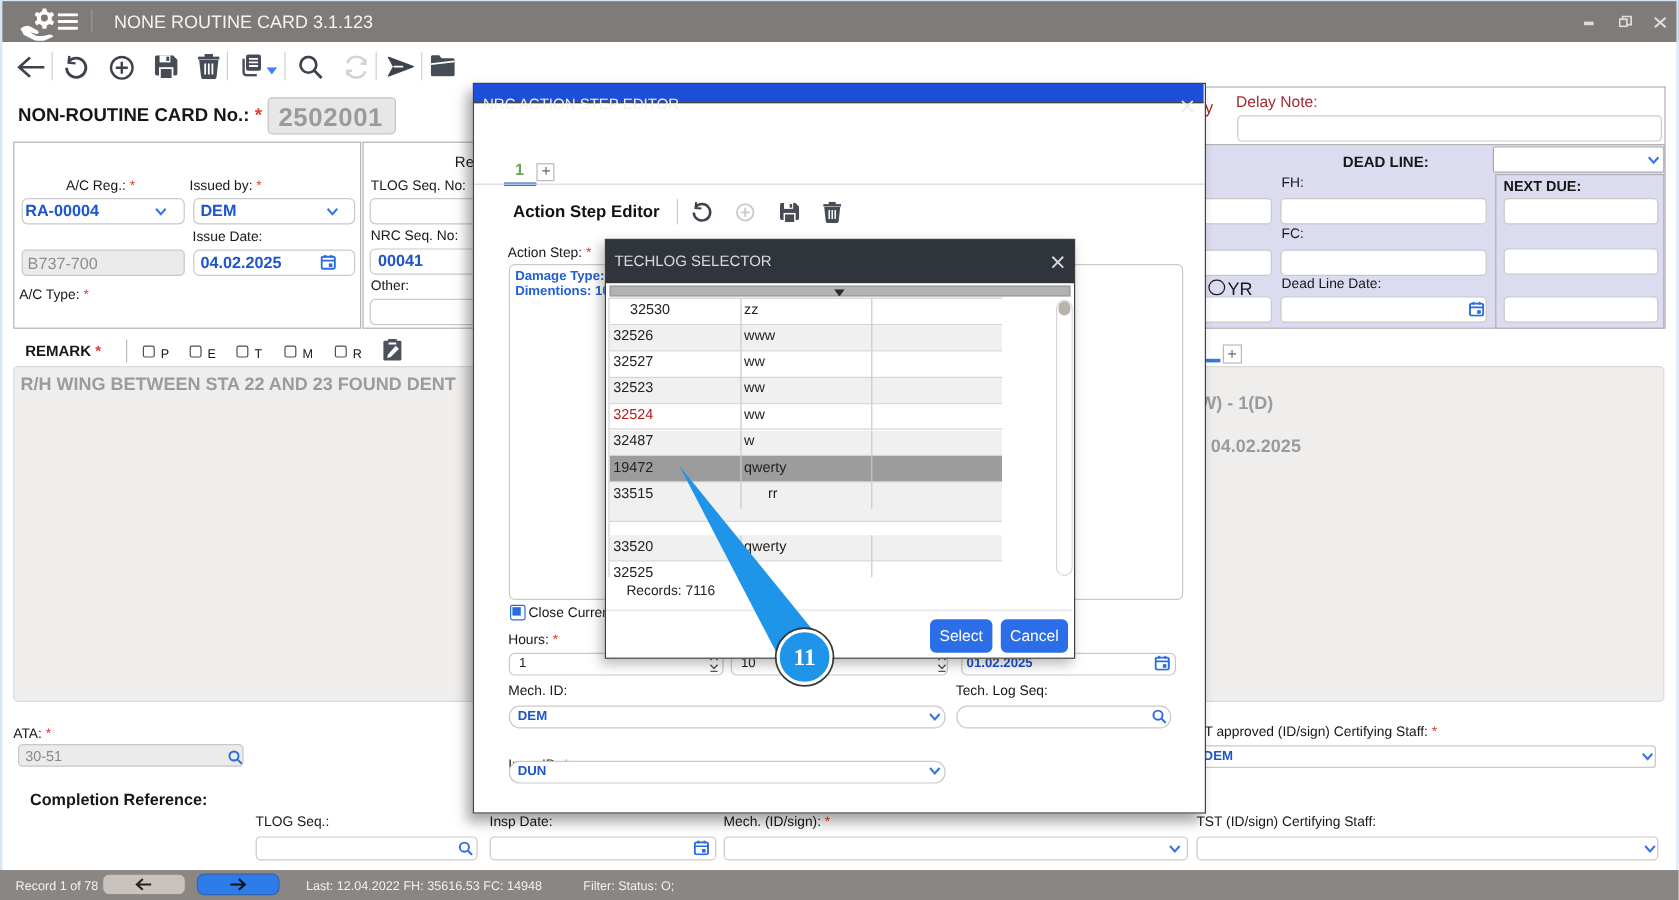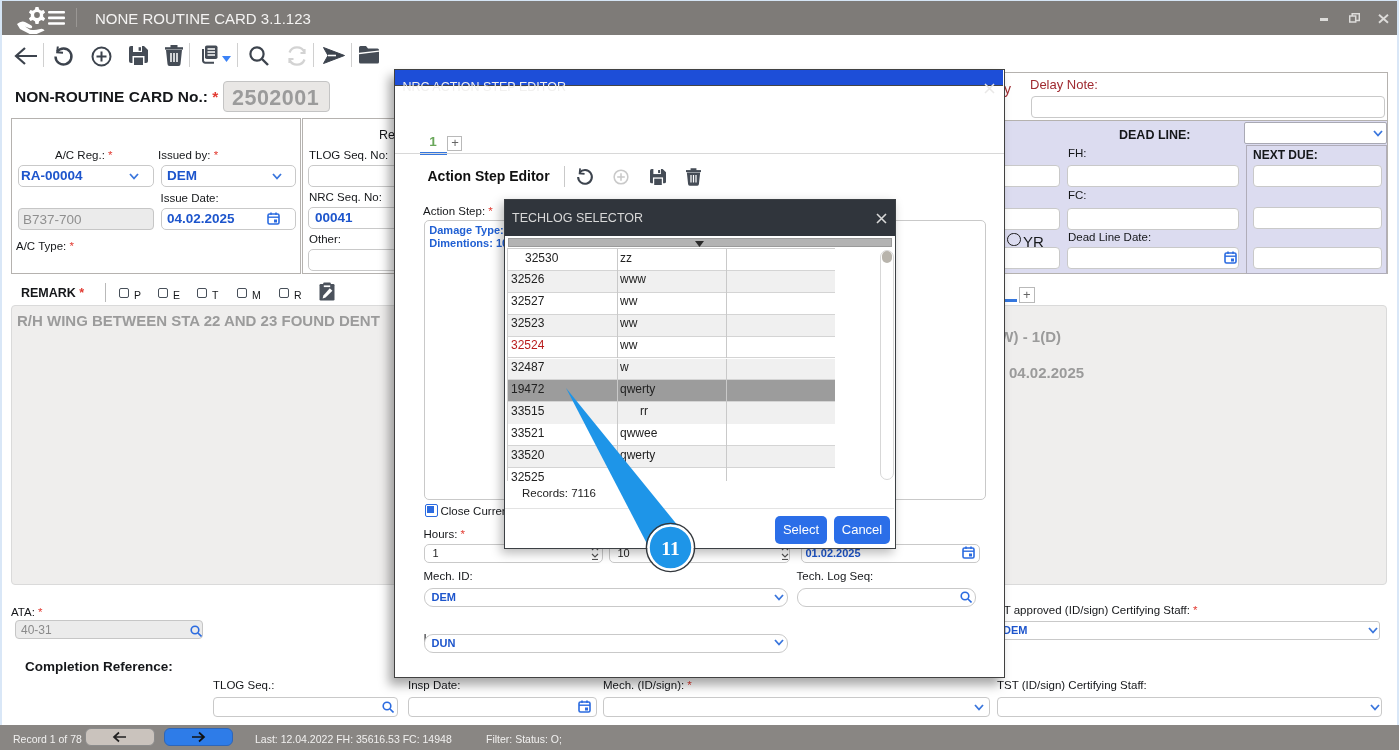--- a/index.html
+++ b/index.html
@@ -279,21 +279,21 @@
 <div class="abs" style="left:1019px;top:287px;width:16px;height:16px;border:1px solid #b9b9b9;background:#fff;">
   <div style="margin:-1px 0 0 3px;font-size:13px;color:#666;">+</div>
 </div>
 <div class="abs" style="left:990px;top:305px;width:397px;height:280px;background:#efeeed;border:1px solid #dadada;border-radius:4px;">
   <div class="abs" style="left:-5px;top:22px;font-size:15px;font-weight:bold;color:#9b9b9b;">1(W) - 1(D)</div>
   <div class="abs" style="left:18px;top:58px;font-size:15px;font-weight:bold;color:#9b9b9b;">04.02.2025</div>
 </div>
 
 <div class="abs lbl" style="left:11px;top:605.5px;">ATA: <span class="red">*</span></div>
 <div class="abs dis" style="left:15px;top:620px;width:188px;height:19px;font-size:12px;">
-  <span style="margin:2px 0 0 5px;display:inline-block;color:#8a8a8a;">40-31</span>
+  <span style="margin:2px 0 0 5px;display:inline-block;color:#8a8a8a;">30-51</span>
 </div>
 <div class="abs" style="left:190px;top:625px;">
     <svg width="12" height="12" viewBox="0 0 12 12">
       <circle cx="5" cy="5" r="3.8" stroke="#2b6be0" stroke-width="1.6" fill="none"></circle>
       <path d="M8 8 L11.5 11.5" stroke="#2b6be0" stroke-width="1.6"></path>
     </svg>
   </div>
 
 <div class="abs lbl" style="left:25px;top:658.5px;font-weight:bold;font-size:13.5px;">Completion Reference:</div>
 
@@ -537,26 +537,20 @@
         <div style="position:absolute;left:112px;top:1.5px;font-size:12px;color:#222;">qwerty</div>
         <div style="position:absolute;left:109px;top:0;width:1px;height:21.9px;background:#c9c9c9;"></div>
         <div style="position:absolute;left:218px;top:0;width:1px;height:21.9px;background:#c9c9c9;"></div>
       </div>
       <div style="position:absolute;left:0;top:153.3px;width:328px;height:33px;background:#f0f0f0;border-bottom:1px solid #d4d4d4;">
         <div style="position:absolute;left:3px;top:1.5px;font-size:12px;color:#222;">33515</div>
         <div style="position:absolute;left:112px;top:1.5px;font-size:12px;color:#222;margin-left:20px;">rr</div>
         <div style="position:absolute;left:109px;top:0;width:1px;height:21.9px;background:#c9c9c9;"></div>
         <div style="position:absolute;left:218px;top:0;width:1px;height:21.9px;background:#c9c9c9;"></div>
       </div>
-      <div style="position:absolute;left:0;top:175.2px;width:328px;height:21.9px;background:#ffffff;border-bottom:1px solid #d4d4d4;">
-        <div style="position:absolute;left:3px;top:1.5px;font-size:12px;color:#222;">33521</div>
-        <div style="position:absolute;left:112px;top:1.5px;font-size:12px;color:#222;">qwwee</div>
-        <div style="position:absolute;left:109px;top:0;width:1px;height:21.9px;background:#c9c9c9;"></div>
-        <div style="position:absolute;left:218px;top:0;width:1px;height:21.9px;background:#c9c9c9;"></div>
-      </div>
       <div style="position:absolute;left:0;top:197.1px;width:328px;height:21.9px;background:#f0f0f0;border-bottom:1px solid #d4d4d4;">
         <div style="position:absolute;left:3px;top:1.5px;font-size:12px;color:#222;">33520</div>
         <div style="position:absolute;left:112px;top:1.5px;font-size:12px;color:#222;">qwerty</div>
         <div style="position:absolute;left:109px;top:0;width:1px;height:21.9px;background:#c9c9c9;"></div>
         <div style="position:absolute;left:218px;top:0;width:1px;height:21.9px;background:#c9c9c9;"></div>
       </div>
       <div style="position:absolute;left:0;top:219.0px;width:328px;height:21.9px;background:#ffffff;border-bottom:1px solid #d4d4d4;">
         <div style="position:absolute;left:3px;top:1.5px;font-size:12px;color:#222;">32525</div>
         <div style="position:absolute;left:112px;top:1.5px;font-size:12px;color:#222;">qw</div>
         <div style="position:absolute;left:109px;top:0;width:1px;height:21.9px;background:#c9c9c9;"></div>

